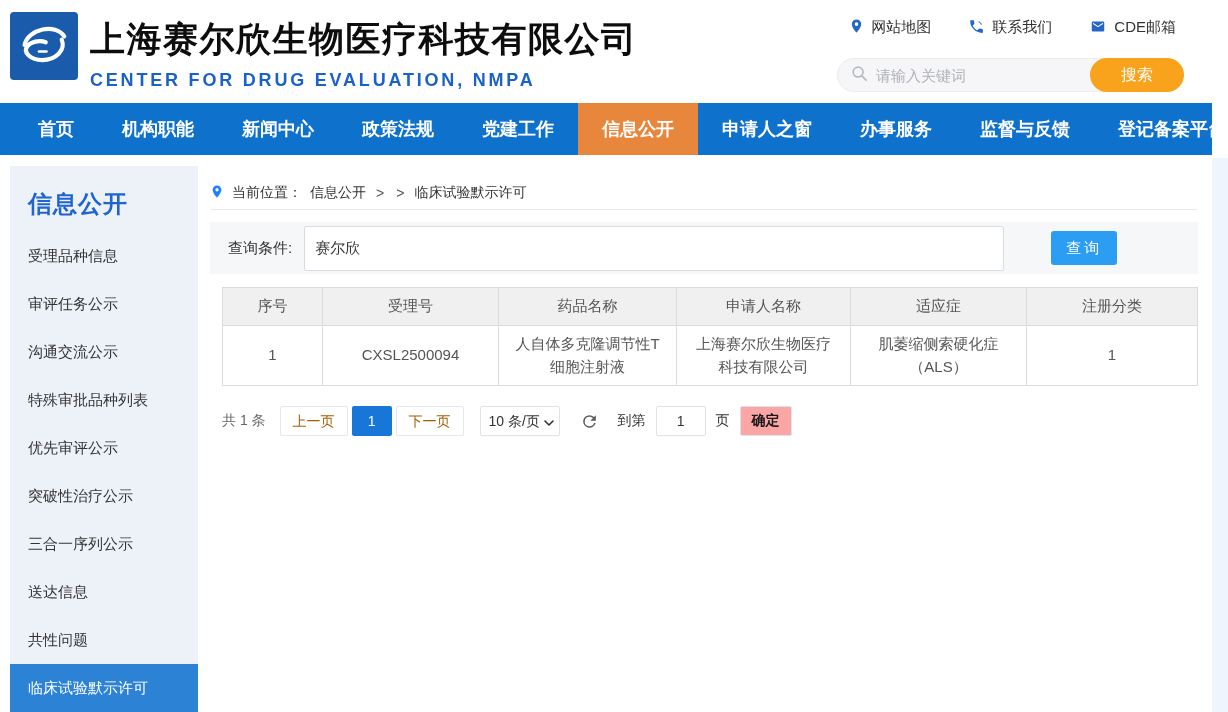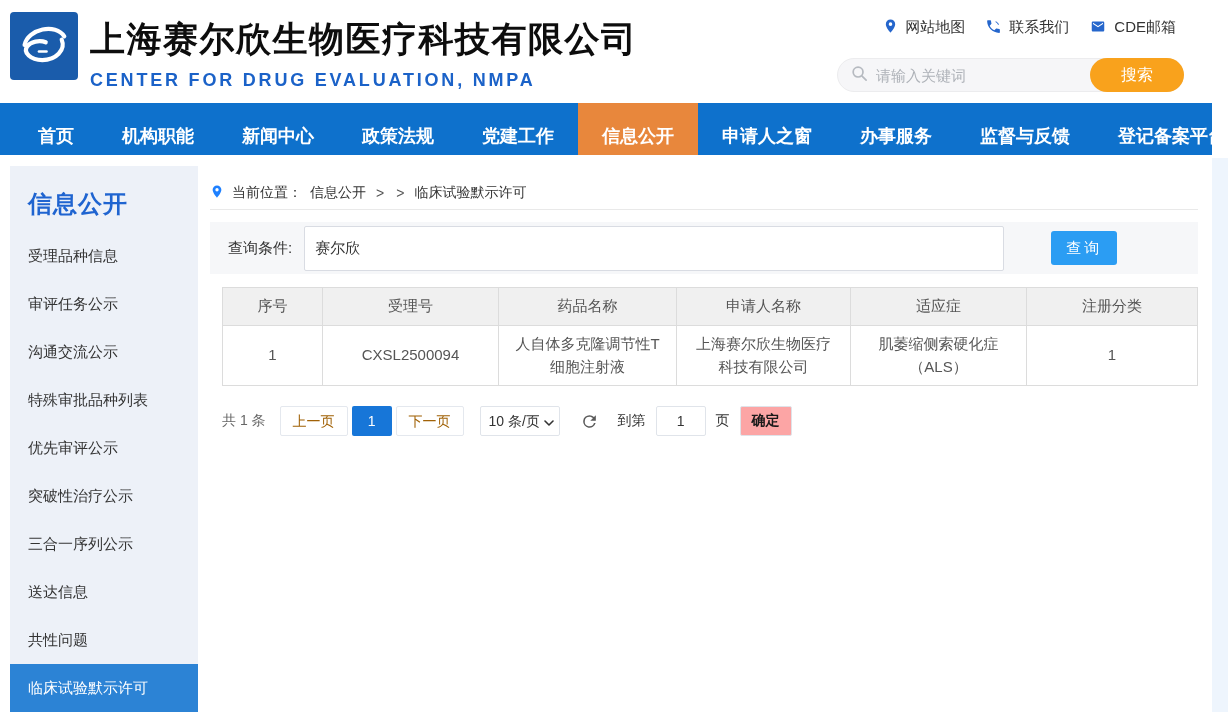--- a/index.html
+++ b/index.html
@@ -6,32 +6,32 @@
   html,body { width:1228px; height:712px; }
   body { font-family:"Liberation Sans","DejaVu Sans",sans-serif; background:#fff; }
   .page { position:relative; width:1228px; height:712px; overflow:hidden; background:#fff; }
 
   
   .header { position:absolute; top:0; left:0; width:1212px; height:103px; background:#fff; }
   .logo { position:absolute; left:10px; top:12px; width:68px; height:68px; background:#1a5cab; border-radius:4px; display:flex; align-items:center; justify-content:center; }
   .titles { position:absolute; left:90px; top:16px; }
   .title-cn { font-size:35px; font-weight:800; color:#0d0d0d; letter-spacing:1.5px; white-space:nowrap; }
   .title-en { margin-top:7px; font-size:18px; font-weight:bold; color:var(--brand-blue,#1b62c8); letter-spacing:2.8px; white-space:nowrap; }
-  .util-links { position:absolute; top:17px; right:36px; display:flex; gap:20px; align-items:center; }
+  .util-links { position:absolute; top:17px; right:36px; display:flex; gap:37px; align-items:center; }
   .util-link { display:flex; align-items:center; gap:7px; font-size:15px; color:#333; cursor:pointer; text-decoration:none; }
   .util-link svg { flex:0 0 auto; }
   .search-pill { position:absolute; top:58px; right:28px; width:347px; height:34px; background:#f6f6f8; border:1px solid #ececee; border-radius:17px; display:flex; align-items:center; }
   .search-pill .mag { margin-left:13px; }
   .search-input { flex:1; border:none; outline:none; background:transparent; font-size:15px; color:#333; margin-left:8px; min-width:0; }
   .search-input::placeholder { color:#aeb2b8; }
   .search-btn { width:94px; height:34px; margin-right:-1px; border:none; border-radius:17px; background:var(--search-button-orange,#f9a21c); color:#fff; font-size:16px; cursor:pointer; }
 
   
   .nav { position:absolute; top:103px; left:0; width:1212px; height:52px; background:var(--nav-blue,#0e71cc); display:flex; align-items:center; padding-left:14px; }
-  .nav-item { height:52px; line-height:52px; padding:7px 24px; color:#fff; font-size:18px; font-weight:bold; white-space:nowrap; cursor:pointer; }
+  .nav-item { height:52px; line-height:52px; padding:0 24px; color:#fff; font-size:18px; font-weight:bold; white-space:nowrap; cursor:pointer; }
   .nav-item.active { background:var(--nav-active-orange,#e8873c); }
   .nav-sep { width:1px; height:18px; background:rgba(255,255,255,.8); }
 
   
   .right-rail { position:absolute; top:158px; right:0; width:16px; bottom:0; background:#eef5fd; }
 
   
   .sidebar { position:absolute; left:10px; top:166px; width:188px; height:546px; background:var(--sidebar-bg,#edf1f8); }
   .side-title { margin:22px 0 12px 18px; font-size:24px; font-weight:bold; color:var(--sidebar-title-blue,#1f64d0); letter-spacing:1px; }
   .side-item { height:48px; line-height:48px; padding-left:18px; font-size:15px; color:#333; cursor:pointer; white-space:nowrap; }

